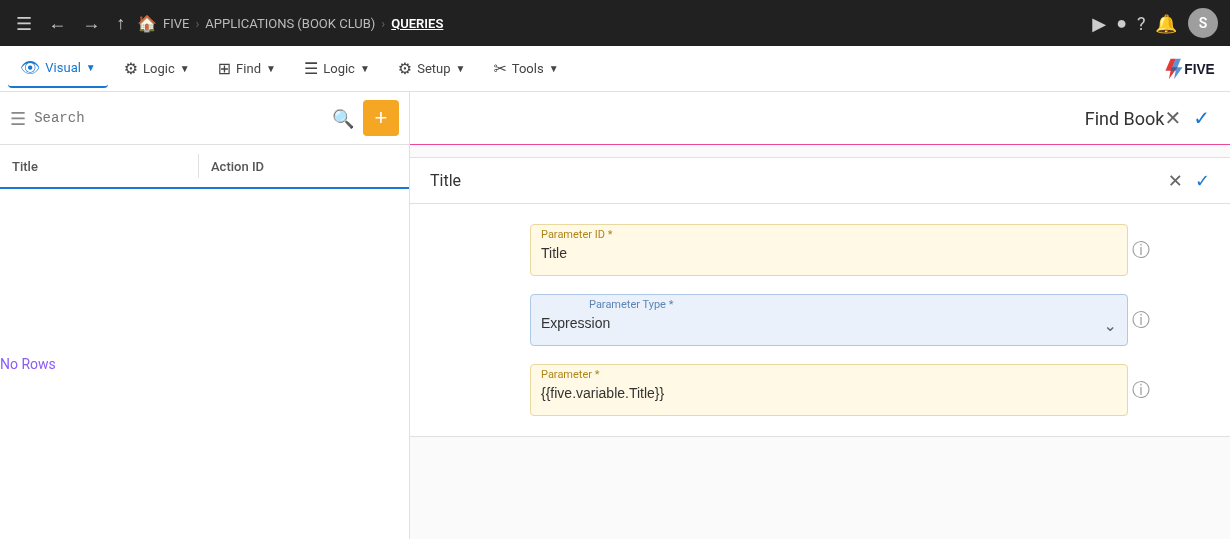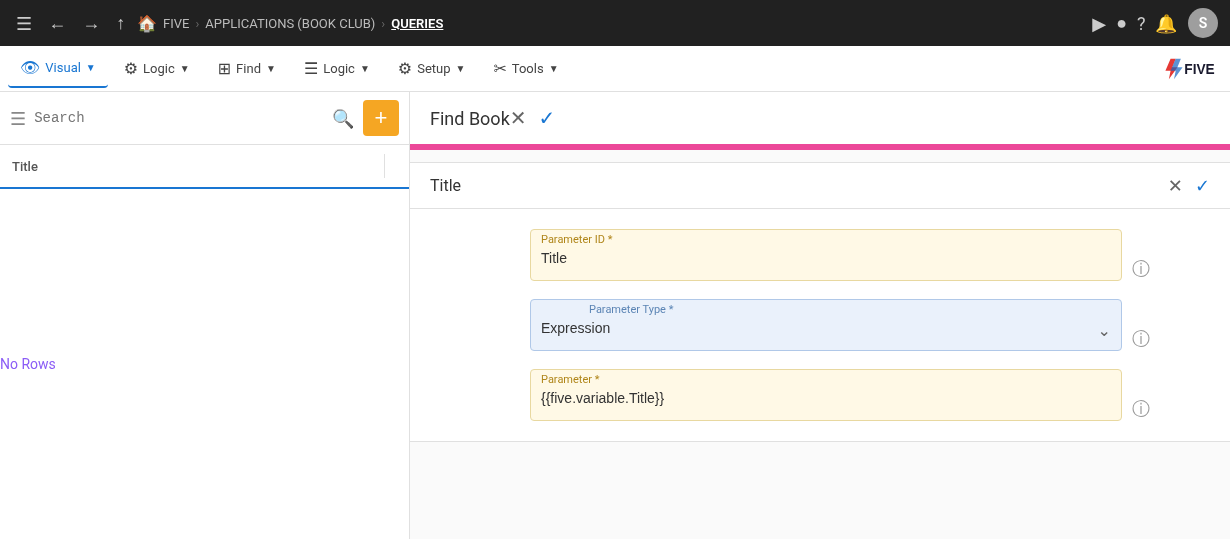--- a/index.html
+++ b/index.html
@@ -96,24 +96,24 @@
     .right-panel {
       flex: 1;
       background: #fafafa;
       display: flex;
       flex-direction: column;
       overflow-y: auto;
     }
 
     
     .panel-header {
-      display: flex; align-items: center; justify-content: flex-start;
+      display: flex; align-items: center; justify-content: flex-end;
       padding: 14px 20px;
       background: #fff;
-      border-bottom: 6px solid #ec4899;
+      border-bottom: 1px solid #ec4899;
     }
     .panel-header .title { font-size: 18px; font-weight: 400; color: #333; }
     .panel-header .actions { display: flex; align-items: center; gap: 12px; }
     .panel-header .actions .icon-btn { color: #666; font-size: 20px; cursor: pointer; }
 
     
     .inner-panel {
       background: #fff;
       margin: 12px 0 0 0;
       border-top: 1px solid #e0e0e0;
@@ -130,23 +130,23 @@
     .inner-panel-header .actions .icon-btn { color: #666; font-size: 18px; cursor: pointer; }
 
     
     .form-body {
       padding: 20px 0 20px 0;
       display: flex;
       flex-direction: column;
       gap: 18px;
     }
     .form-row {
-      display: flex; align-items: flex-end;
+      display: flex; align-items: flex-start;
       padding: 0 80px 0 120px;
-      gap: 10px;
+      gap: 4px;
     }
     .form-field {
       flex: 1;
       display: flex;
       flex-direction: column;
     }
     .form-field label {
       font-size: 11px;
       color: #b0861a;
       margin-bottom: 2px;
@@ -263,20 +263,21 @@
   <div class="left-panel">
     <div class="search-bar">
       <span class="filter-icon">☰</span>
       <input type="text" placeholder="Search" style="">
       <span class="search-icon-btn">🔍</span>
       <button class="add-btn">+</button>
     </div>
     <div class="table-header">
       <span class="col-title">Title</span>
       <span class="col-divider"></span>
+      <span class="col-action">Action ID</span>
     </div>
     <div class="no-rows">
       <span>No Rows</span>
     </div>
   </div>
 
   <div class="right-panel">
 
     <div class="panel-header">
       <span class="title">Find Book</span>

